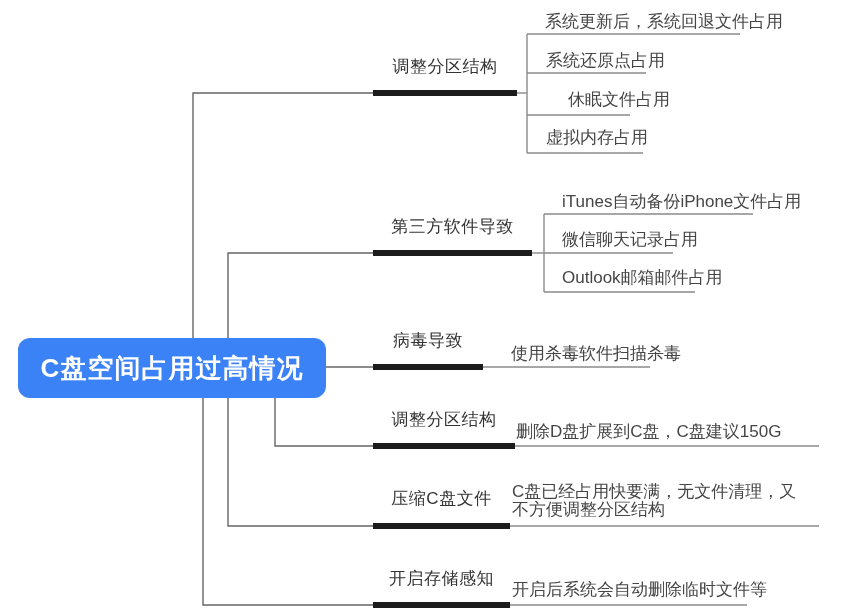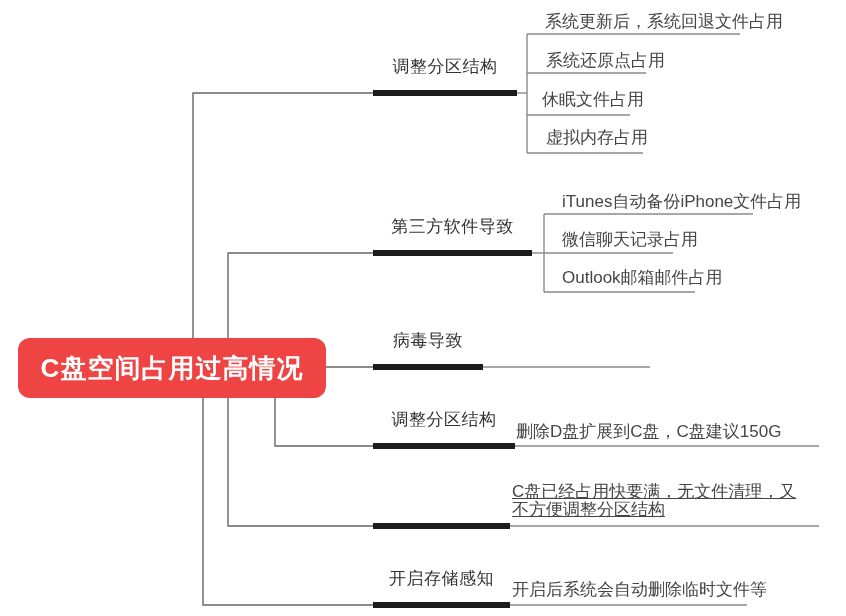--- a/index.html
+++ b/index.html
@@ -20,21 +20,21 @@
     left: 0; top: 0;
     width: 846px;
     height: 616px;
   }
   .root-node {
     position: absolute;
     left: 18px;
     top: 338px;
     width: 308px;
     height: 60px;
-    background: #ef4444;
+    background: #3b82f6;
     border-radius: 12px;
     color: #ffffff;
     font-size: 26px;
     font-weight: bold;
     letter-spacing: 1px;
     display: flex;
     align-items: center;
     justify-content: center;
     white-space: nowrap;
   }
@@ -51,31 +51,30 @@
   }
   .child {
     position: absolute;
     font-size: 17px;
     line-height: 18px;
     color: #454545;
     white-space: nowrap;
   }
   .child.wrap {
     white-space: normal;
-    text-decoration: underline;
   }
   .t1 { left: 373px; top: 54px;  width: 144px; }
   .t2 { left: 373px; top: 214px; width: 159px; }
   .t3 { left: 373px; top: 328px; width: 110px; }
   .t4 { left: 373px; top: 407px; width: 142px; }
   .t5 { left: 373px; top: 486px; width: 137px; }
   .t6 { left: 373px; top: 566px; width: 137px; text-align: center; }
   .b1c1 { left: 545px; top: 13px; }
   .b1c2 { left: 546px; top: 52px; }
-  .b1c3 { left: 542px; top: 91px; }
+  .b1c3 { left: 568px; top: 91px; }
   .b1c4 { left: 546px; top: 129px; }
   .b2c1 { left: 562px; top: 193px; }
   .b2c2 { left: 562px; top: 231px; }
   .b2c3 { left: 562px; top: 269px; text-align: center; }
   .b3c1 { left: 511px; top: 345px; }
   .b4c1 { left: 516px; top: 423px; }
   .b5c1 { left: 512px; top: 483px; width: 300px; }
   .b6c1 { left: 512px; top: 581px; }
 </style>
 </head>
@@ -121,31 +120,33 @@
       <path d="M373,605 L510,605"></path>
     </g>
   </svg>
 
   <div class="root-node">C盘空间占用过高情况</div>
 
   <div class="topic t1">调整分区结构</div>
   <div class="topic t2">第三方软件导致</div>
   <div class="topic t3">病毒导致</div>
   <div class="topic t4">调整分区结构</div>
+  <div class="topic t5">压缩C盘文件</div>
   <div class="topic t6">开启存储感知</div>
 
   <div class="child b1c1">系统更新后，系统回退文件占用</div>
   <div class="child b1c2">系统还原点占用</div>
   <div class="child b1c3">休眠文件占用</div>
   <div class="child b1c4">虚拟内存占用</div>
 
   <div class="child b2c1">iTunes自动备份iPhone文件占用</div>
   <div class="child b2c2">微信聊天记录占用</div>
   <div class="child b2c3">Outlook邮箱邮件占用</div>
 
+  <div class="child b3c1">使用杀毒软件扫描杀毒</div>
 
   <div class="child b4c1">删除D盘扩展到C盘，C盘建议150G</div>
 
   <div class="child wrap b5c1">C盘已经占用快要满，无文件清理，又不方便调整分区结构</div>
 
   <div class="child b6c1">开启后系统会自动删除临时文件等</div>
 
 </div>
 
 </body></html>

